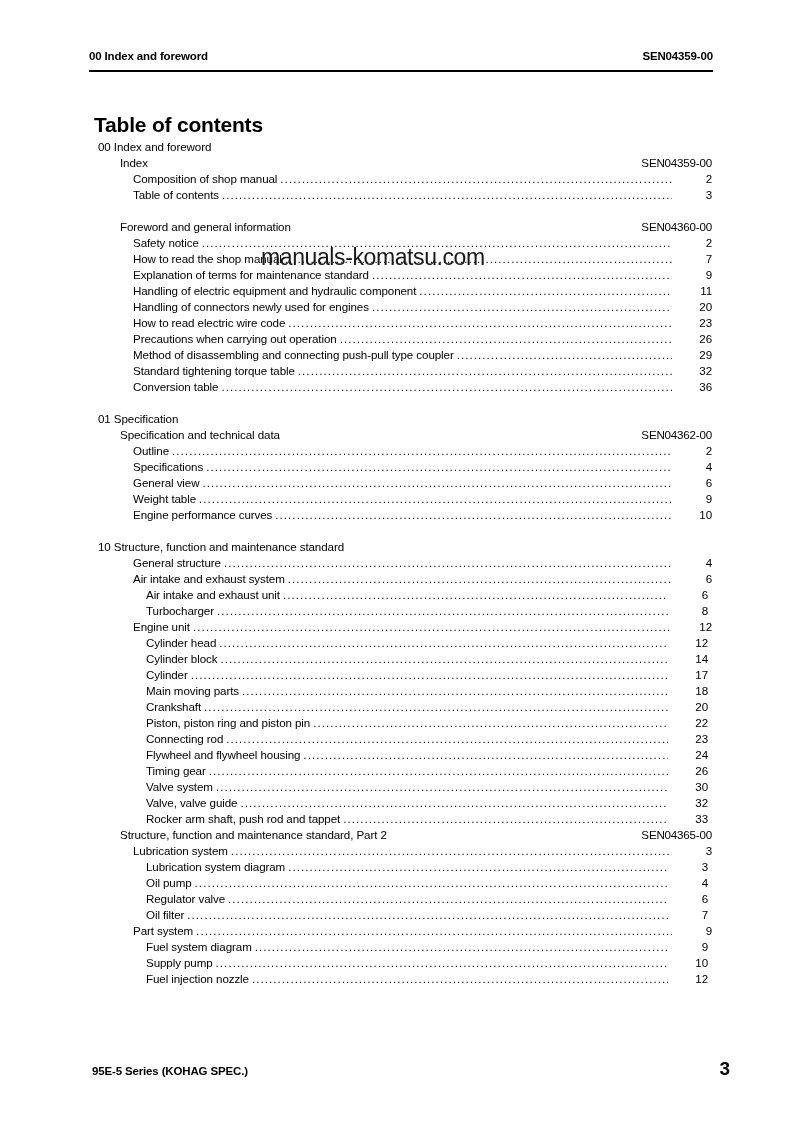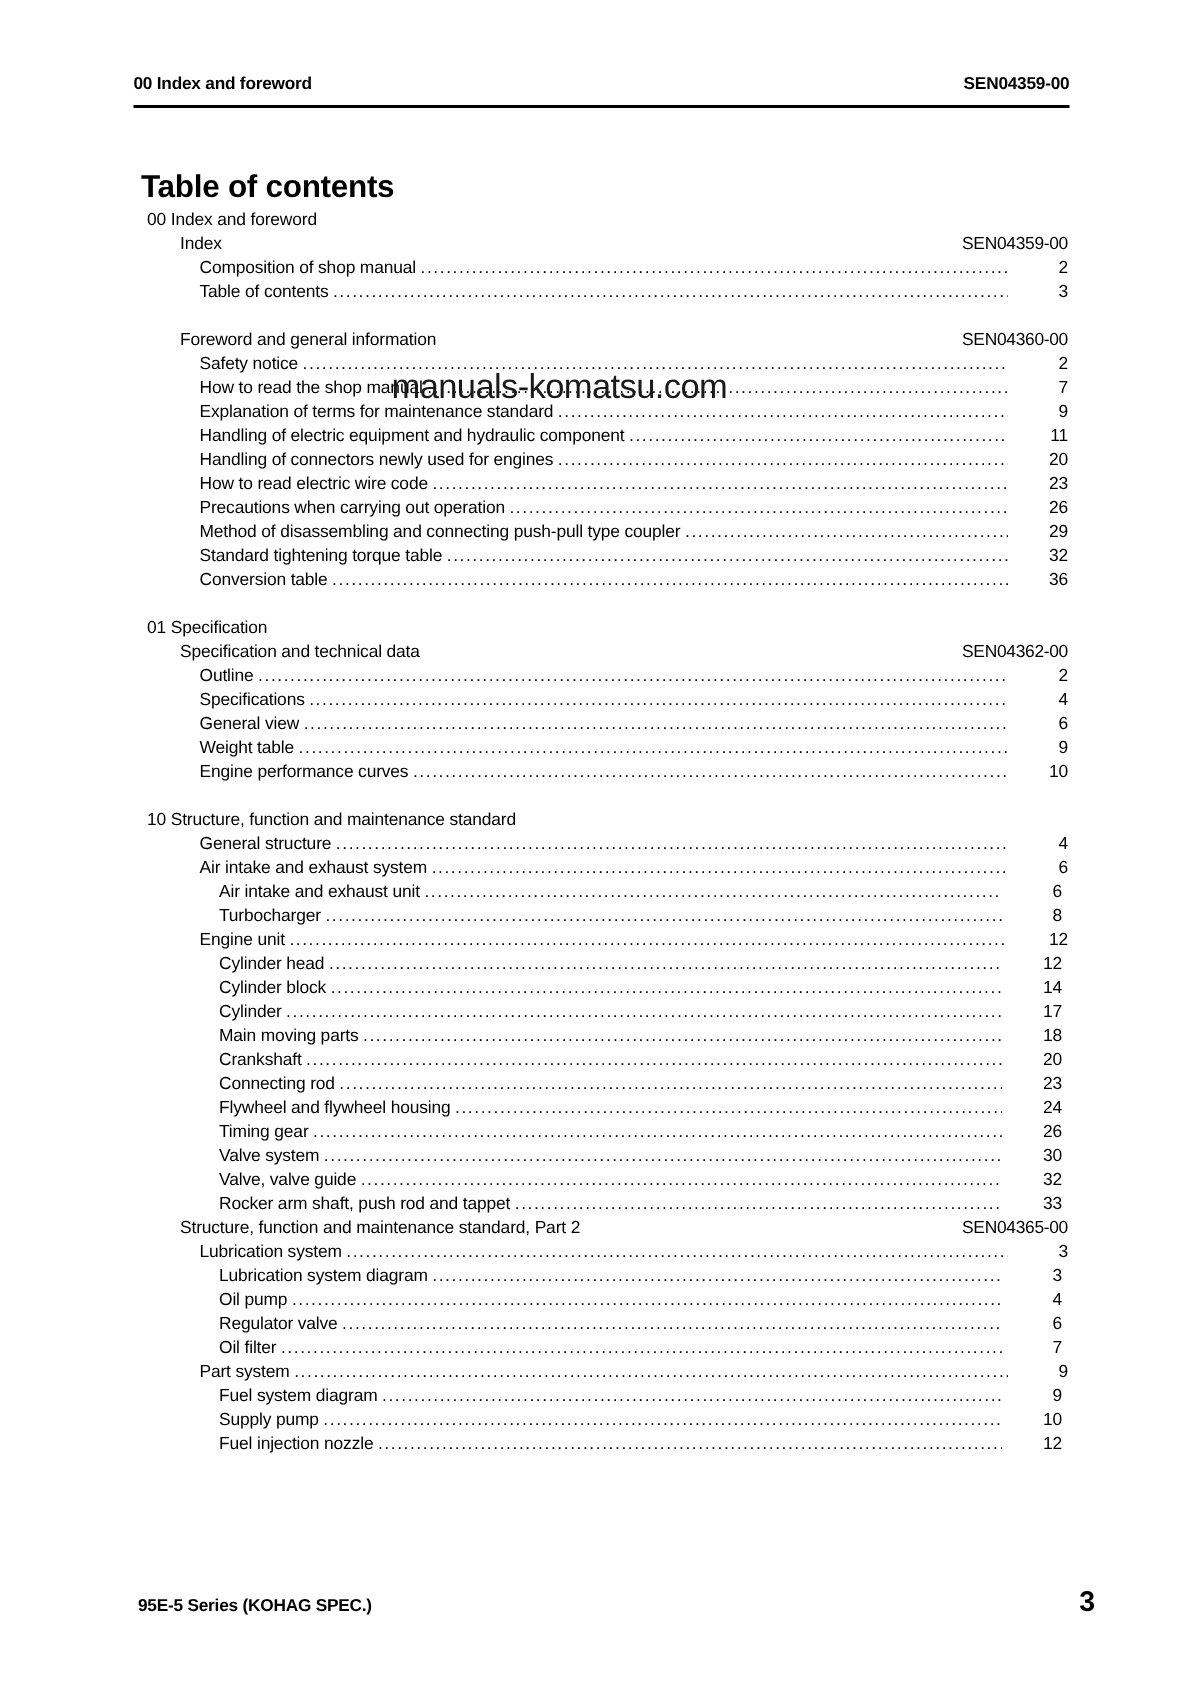--- a/index.html
+++ b/index.html
@@ -317,20 +317,25 @@
         <span class="label">Main moving parts</span>
         <span class="leader"></span>
         <span class="pageno">18</span>
       </div>
       <div class="toc-row lvl3">
         <span class="label">Crankshaft</span>
         <span class="leader"></span>
         <span class="pageno">20</span>
       </div>
       <div class="toc-row lvl3">
+        <span class="label">Piston, piston ring and piston pin</span>
+        <span class="leader"></span>
+        <span class="pageno">22</span>
+      </div>
+      <div class="toc-row lvl3">
         <span class="label">Connecting rod</span>
         <span class="leader"></span>
         <span class="pageno">23</span>
       </div>
       <div class="toc-row lvl3">
         <span class="label">Flywheel and flywheel housing</span>
         <span class="leader"></span>
         <span class="pageno">24</span>
       </div>
       <div class="toc-row lvl3">

